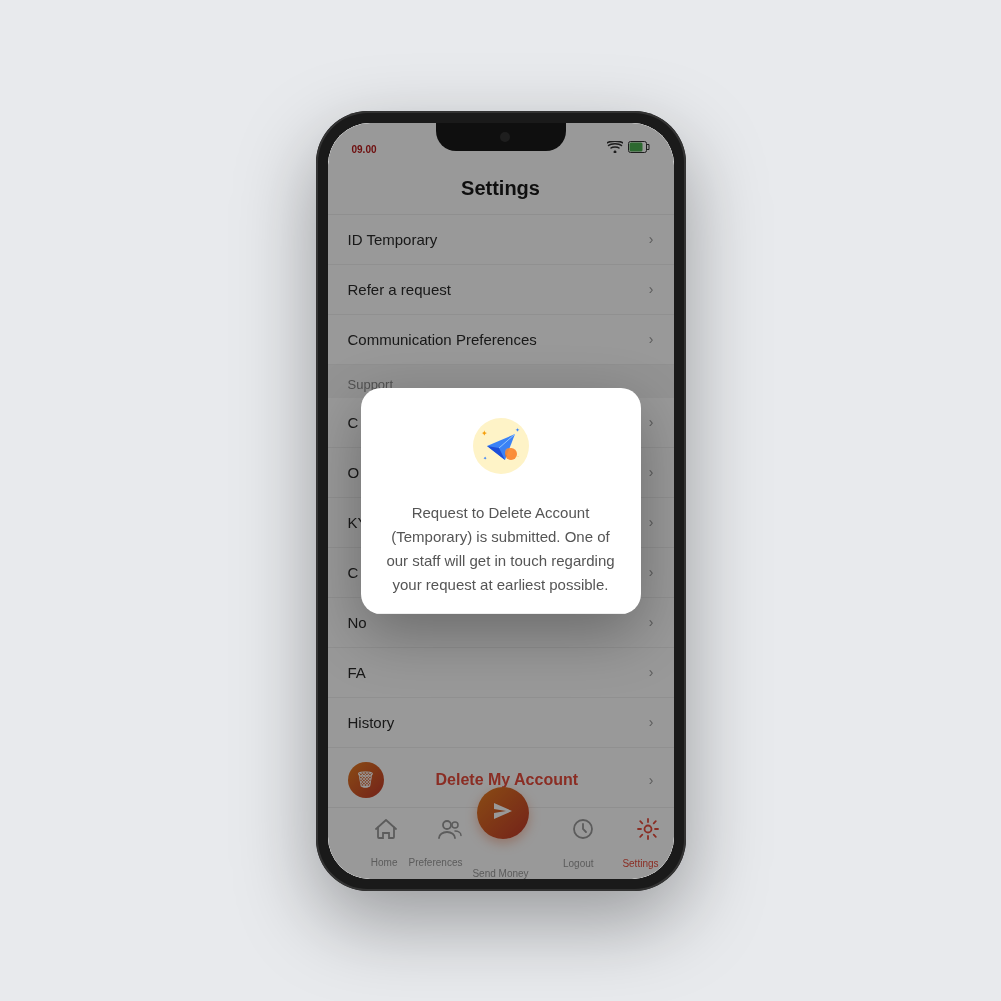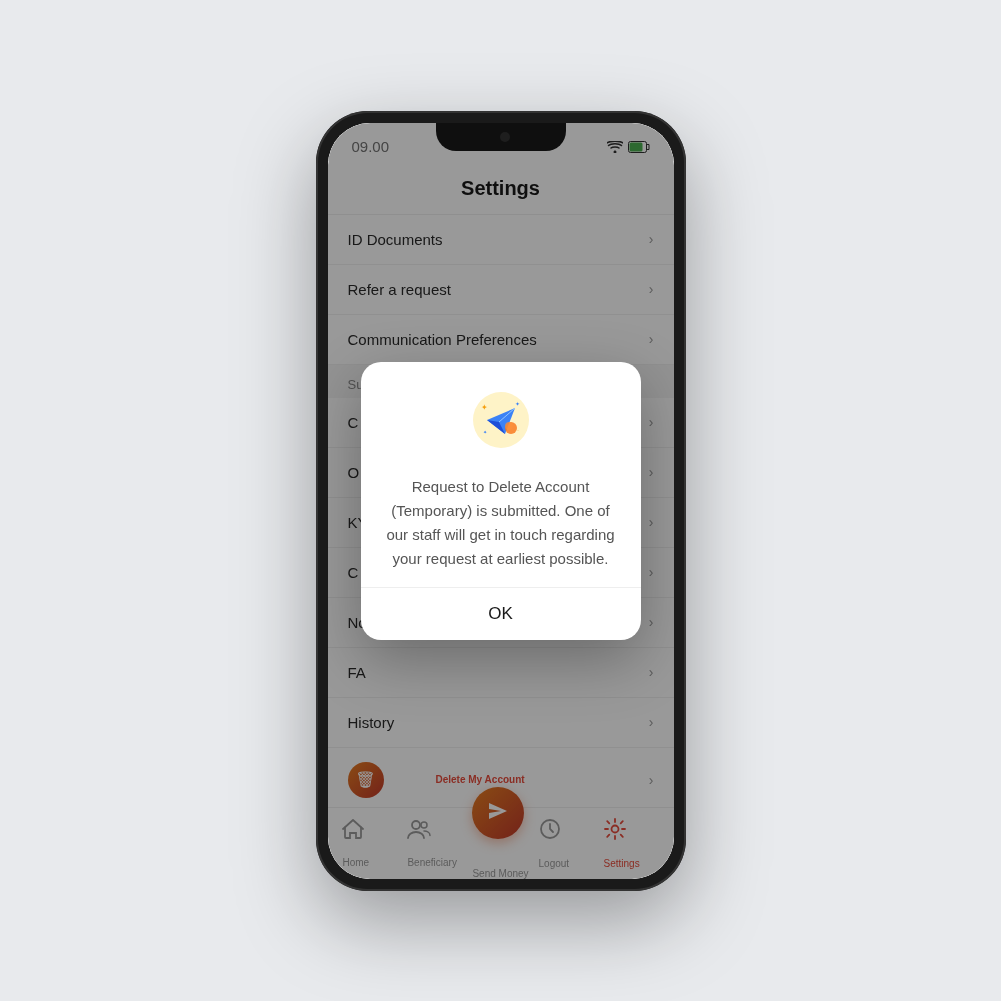--- a/index.html
+++ b/index.html
@@ -67,23 +67,23 @@
       background: white;
       display: flex;
       align-items: flex-end;
       justify-content: space-between;
       padding: 0 24px 6px;
       position: relative;
       z-index: 5;
     }
 
     .status-time {
-      font-size: 15px;
-      font-weight: 400;
-      color: #737373;
+      font-size: 10px;
+      font-weight: 700;
+      color: #b91c1c;
     }
 
     .status-icons {
       display: flex;
       align-items: center;
       gap: 5px;
     }
 
     .wifi-icon, .battery-icon {
       font-size: 11px;
@@ -164,41 +164,41 @@
       background: linear-gradient(135deg, #e67e22, #c0392b);
       border-radius: 50%;
       display: flex;
       align-items: center;
       justify-content: center;
       color: white;
       font-size: 16px;
     }
 
     .delete-label {
-      font-size: 10px;
+      font-size: 16px;
       font-weight: 600;
       color: #e74c3c;
       padding-left: 40px;
     }
 
     
     .bottom-nav {
       height: 72px;
       background: white;
       border-top: 1px solid #eee;
       display: flex;
       align-items: center;
       justify-content: space-around;
       padding: 0 10px;
     }
 
     .nav-item {
       display: flex;
       flex-direction: column;
-      align-items: flex-start;
+      align-items: flex-end;
       gap: 13px;
       min-width: 55px;
     }
 
     .nav-icon {
       font-size: 20px;
       color: #999;
     }
 
     .nav-icon.active {
@@ -322,21 +322,21 @@
 
     <div class="settings-page">
 
       <div class="settings-header">
         <span class="settings-title">Settings</span>
       </div>
 
       <div class="settings-list">
 
         <div class="settings-item">
-          <span class="settings-item-label">ID Documents</span>
+          <span class="settings-item-label">ID Temporary</span>
           <span class="chevron">›</span>
         </div>
 
         <div class="settings-item">
           <span class="settings-item-label">Refer a request</span>
           <span class="chevron">›</span>
         </div>
 
         <div class="settings-item">
           <span class="settings-item-label">Communication Preferences</span>
@@ -411,21 +411,20 @@
 
             <circle cx="38" cy="36" r="6" fill="#f97316" opacity="0.8"></circle>
             <circle cx="36" cy="34" r="4" fill="#fb923c" opacity="0.6"></circle>
           </svg>
         </span>
 
         <p class="modal-message">Request to Delete Account (Temporary) is submitted. One of our staff will get in touch regarding your request at earliest possible.</p>
 
         <div class="modal-divider"></div>
 
-        <button class="modal-ok-btn">OK</button>
       </div>
     </div>
 
     <div class="bottom-nav">
 
       <div class="nav-item">
         <span class="nav-icon">
           <svg width="22" height="20" viewBox="0 0 22 20" fill="none">
             <path d="M1 10L11 1L21 10" stroke="#999" stroke-width="1.8" stroke-linecap="round" stroke-linejoin="round"></path>
             <path d="M3 8.5V18C3 18.6 3.4 19 4 19H8V14H14V19H18C18.6 19 19 18.6 19 18V8.5" stroke="#999" stroke-width="1.8" stroke-linecap="round"></path>
@@ -436,21 +435,21 @@
 
       <div class="nav-item">
         <span class="nav-icon">
           <svg width="24" height="20" viewBox="0 0 24 20" fill="none">
             <circle cx="9" cy="6" r="4" stroke="#999" stroke-width="1.8"></circle>
             <circle cx="17" cy="6" r="3" stroke="#999" stroke-width="1.5"></circle>
             <path d="M1 19C1 15.7 4.6 13 9 13s8 2.7 8 6" stroke="#999" stroke-width="1.8" stroke-linecap="round"></path>
             <path d="M17 12C19.8 12 23 13.5 23 16.5" stroke="#999" stroke-width="1.5" stroke-linecap="round"></path>
           </svg>
         </span>
-        <span class="nav-label">Beneficiary</span>
+        <span class="nav-label">Preferences</span>
       </div>
 
       <div class="nav-item">
         <div class="send-money-btn">
           <span class="send-money-icon">
             <svg width="22" height="20" viewBox="0 0 22 20" fill="none">
               <path d="M2 2L20 10L2 18V12L14 10L2 8V2Z" fill="white"></path>
             </svg>
           </span>
         </div>

